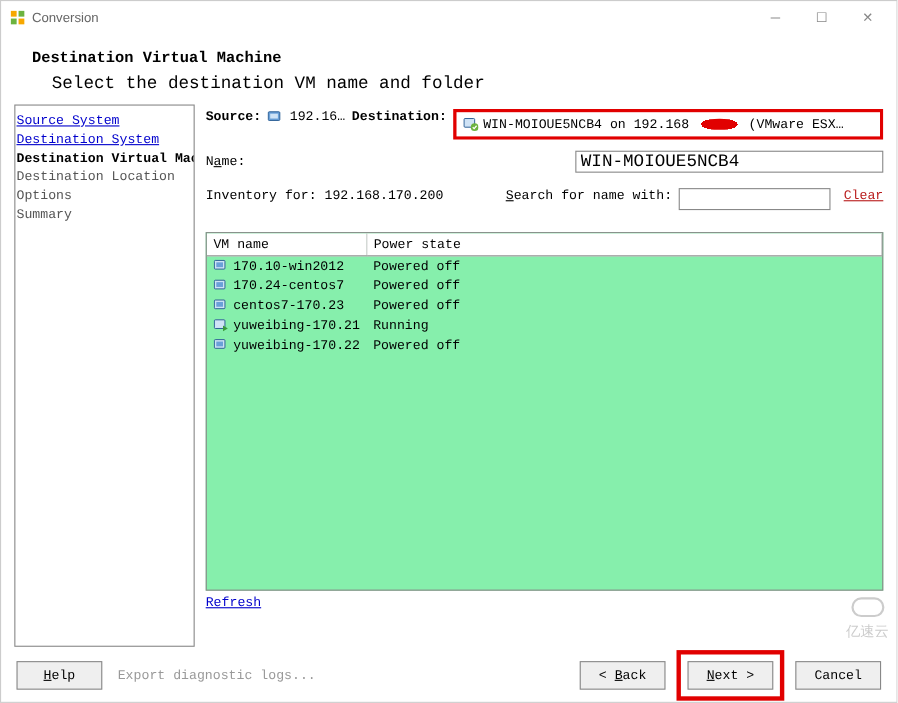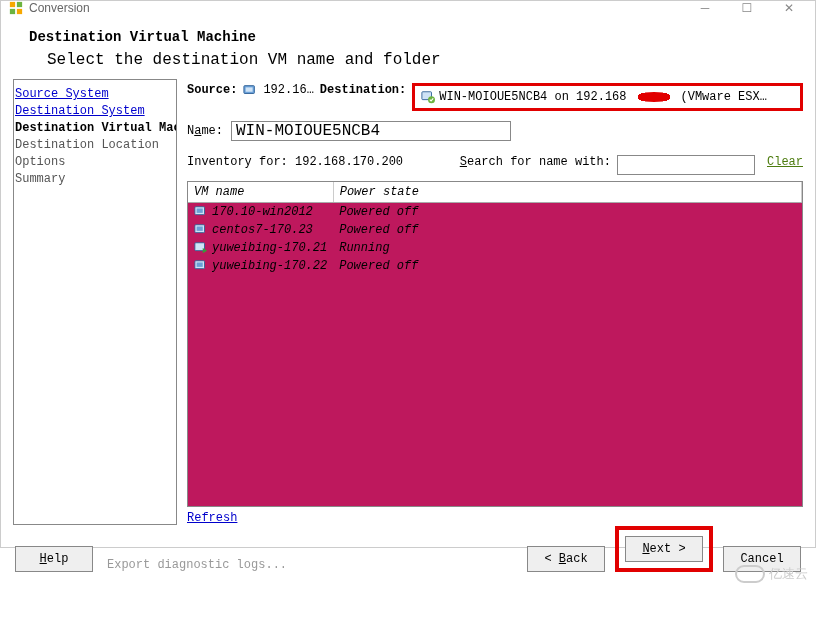--- a/index.html
+++ b/index.html
@@ -7,21 +7,21 @@
       font-family: "Courier New", monospace;
       font-size: 12px;
       background: #fff;
       width: 816px;
       height: 639px;
       overflow: hidden;
       color: #000;
     }
     .window {
       width: 816px;
-      height: 548px;
+      height: 639px;
       background: #fff;
       border: 1px solid #ccc;
       display: flex;
       flex-direction: column;
     }
     .titlebar {
       height: 30px;
       display: flex;
       align-items: center;
       padding: 0 8px;
@@ -108,20 +108,21 @@
     .redbox .scribble {
       display:inline-block; width: 46px; height: 10px;
       background: radial-gradient(ellipse 60% 90% at 50% 50%, #e10000 60%, transparent 60%);
       border-radius: 50%;
     }
     .name-row {
       display: flex;
       align-items: center;
       gap: 8px;
       margin-top: 10px;
+      justify-content: space-between;
     }
     .name-row input {
       flex: 0 0 280px;
       border: 1px solid #888;
       height: 20px;
       padding: 0 4px;
       font-family: inherit;
       font-size: 16px;
     }
     .inv-row {
@@ -132,31 +133,30 @@
     .inv-row .spacer { flex: 1; }
     .inv-row input {
       width: 138px;
       border: 1px solid #888;
       height: 20px;
       padding: 0 4px;
       font-family: inherit;
       font-size: 12px;
     }
     .clear-link {
-      color: #4d7c0f;
+      color: #b91c1c;
       text-decoration: underline;
       margin-left: 6px;
     }
     .table-wrap {
       border: 1px solid #888;
-      margin-top: 6px;
+      margin-top: 20px;
       height: 326px;
       overflow: auto;
-      background: #be185d;
-      font-style: italic;
+      background: #86efac;
     }
     table { width: 100%; border-collapse: collapse; }
     th {
       text-align: left;
       font-weight: normal;
       border-bottom: 1px solid #aaa;
       border-right: 1px solid #ccc;
       padding: 3px 6px;
       background: #fff;
     }
@@ -170,21 +170,21 @@
     }
     .refresh-link {
       color: #0000cc;
       text-decoration: underline;
       margin-top: 4px;
       display: inline-block;
     }
     .footer {
       height: 50px;
       display: flex;
-      align-items: flex-end;
+      align-items: center;
       padding: 0 14px;
       gap: 10px;
       border-top: 1px solid transparent;
     }
     .footer .diag {
       color: #999;
       margin-left: 4px;
     }
     .footer .spacer { flex: 1; }
     button.btn {
@@ -204,20 +204,21 @@
     .u { text-decoration: underline; }
     .small-icon svg { width: 14px; height: 14px; display: block; }
     .watermark {
       position: absolute;
       right: 8px; bottom: 56px;
       font-family: sans-serif;
       font-size: 13px;
       color: #ccc;
       display: flex; align-items: center; gap: 4px;
       pointer-events: none;
+      flex-direction: column;
     }
     .watermark .cloud {
       width: 30px; height: 18px; border: 2px solid #ccc; border-radius: 10px;
       position: relative;
     }
   </style>
 </head>
 <body>
 
 <div class="window">
@@ -313,20 +314,32 @@
                 <td>Powered off</td>
               </tr>
               <tr>
                 <td class="vm-cell">
                   <span class="vm-icon small-icon">
                     <svg viewBox="0 0 16 16">
                       <rect x="1" y="2" width="11" height="9" rx="1" fill="#cfe3f6" stroke="#2a5d94"></rect>
                       <rect x="3" y="4" width="7" height="5" fill="#6aa0d8"></rect>
                     </svg>
                   </span>
+                  <span>170.24-centos7</span>
+                </td>
+                <td>Powered off</td>
+              </tr>
+              <tr>
+                <td class="vm-cell">
+                  <span class="vm-icon small-icon">
+                    <svg viewBox="0 0 16 16">
+                      <rect x="1" y="2" width="11" height="9" rx="1" fill="#cfe3f6" stroke="#2a5d94"></rect>
+                      <rect x="3" y="4" width="7" height="5" fill="#6aa0d8"></rect>
+                    </svg>
+                  </span>
                   <span>centos7-170.23</span>
                 </td>
                 <td>Powered off</td>
               </tr>
               <tr>
                 <td class="vm-cell">
                   <span class="vm-icon small-icon">
                     <svg viewBox="0 0 16 16">
                       <rect x="1" y="2" width="11" height="9" rx="1" fill="#cfe3f6" stroke="#2a5d94"></rect>
                       <polygon points="10,8 15,11 10,14" fill="#3a9a3a"></polygon>

